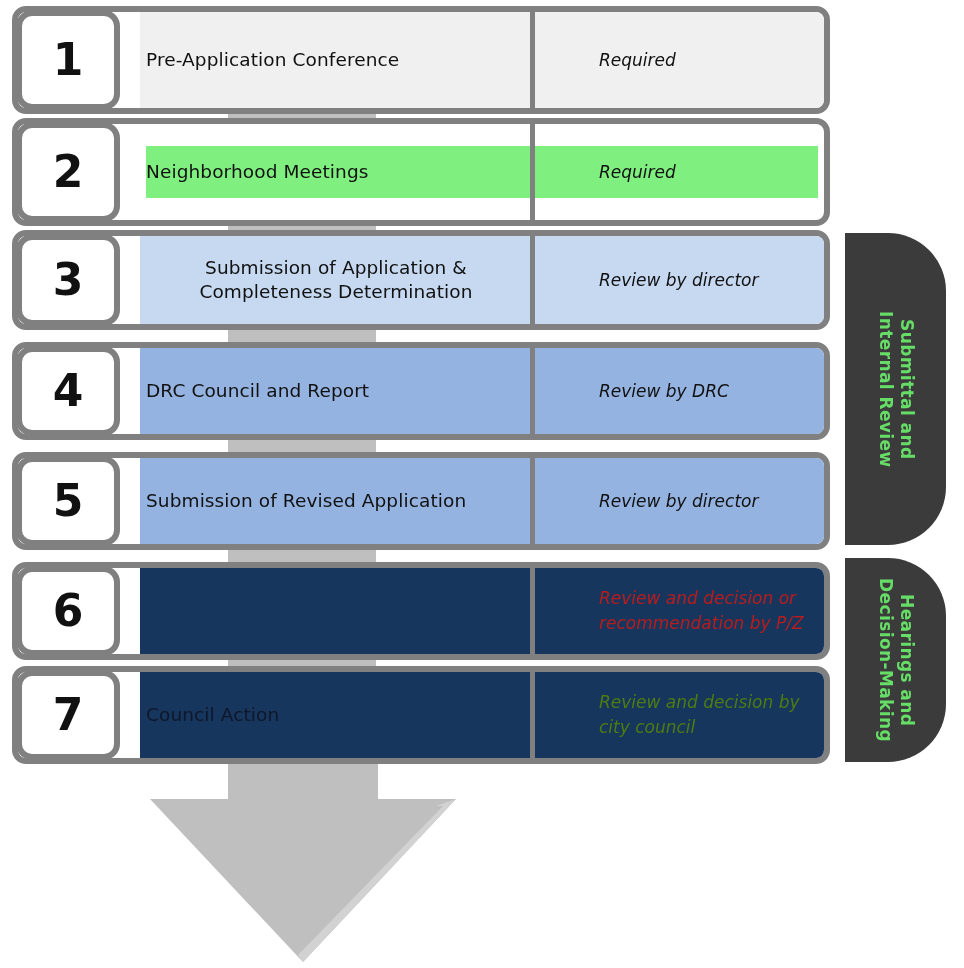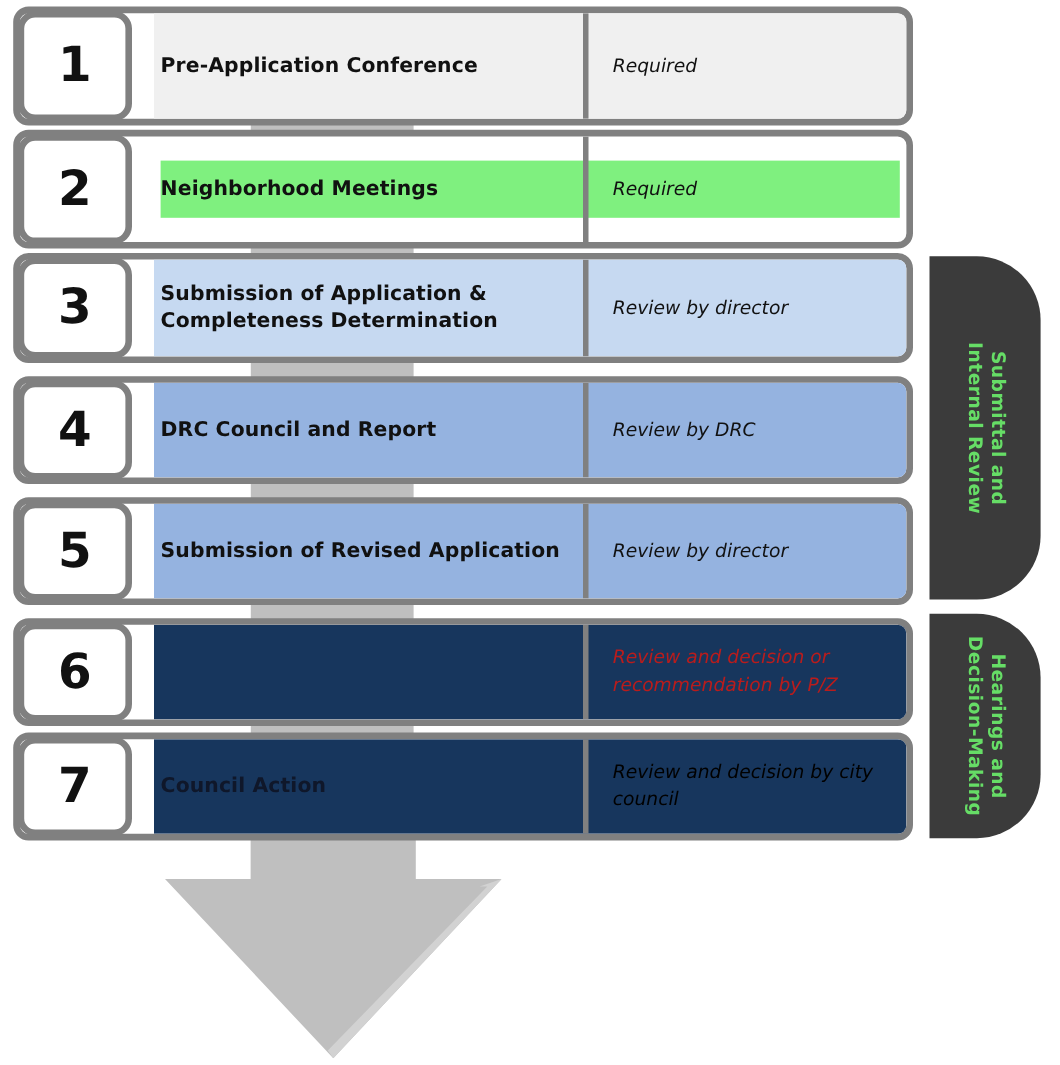--- a/index.html
+++ b/index.html
@@ -120,42 +120,44 @@
     left: 134px;
     width: 380px;
     top: 0;
     bottom: 0;
     display: flex;
     align-items: center;
     z-index: 7;
   }
   .row-label span {
     font-size: 18.5px;
-    font-weight: bold;
+    font-weight: normal;
     color: #111111;
     line-height: 1.3;
     letter-spacing: 0.1px;
+    text-align: center;
   }
 
   
   .row-note {
     position: absolute;
     left: 545px;
     right: 12px;
     top: 0;
     bottom: 0;
     display: flex;
     align-items: center;
     z-index: 7;
   }
   .row-note span {
     font-size: 17px;
     font-style: italic;
     color: #111111;
     line-height: 1.45;
+    margin-left: 42px;
   }
 
   
   .bracket {
     position: absolute;
     left: 845px;
     width: 101px;
     background: #3b3b3b;
     border-top-right-radius: 58px;
     border-bottom-right-radius: 58px;
@@ -293,21 +295,21 @@
       <div class="row-fill" style="background:#17365d"></div>
       <div class="row-divider"></div>
     </div>
     <div class="num-chip">
       <span class="num">7</span>
     </div>
     <div class="row-label">
       <span style="color:#0f172a">Council Action</span>
     </div>
     <div class="row-note">
-      <span style="color:#000000">Review and decision by city council</span>
+      <span style="color:#4d7c0f">Review and decision by city council</span>
     </div>
   </div>
 
   <div class="bracket" style="top:233px;height:312px;">
     <div class="bracket-text">Submittal and
 Internal Review</div>
   </div>
 
   <div class="bracket" style="top:558px;height:204px;">
     <div class="bracket-text">Hearings and

